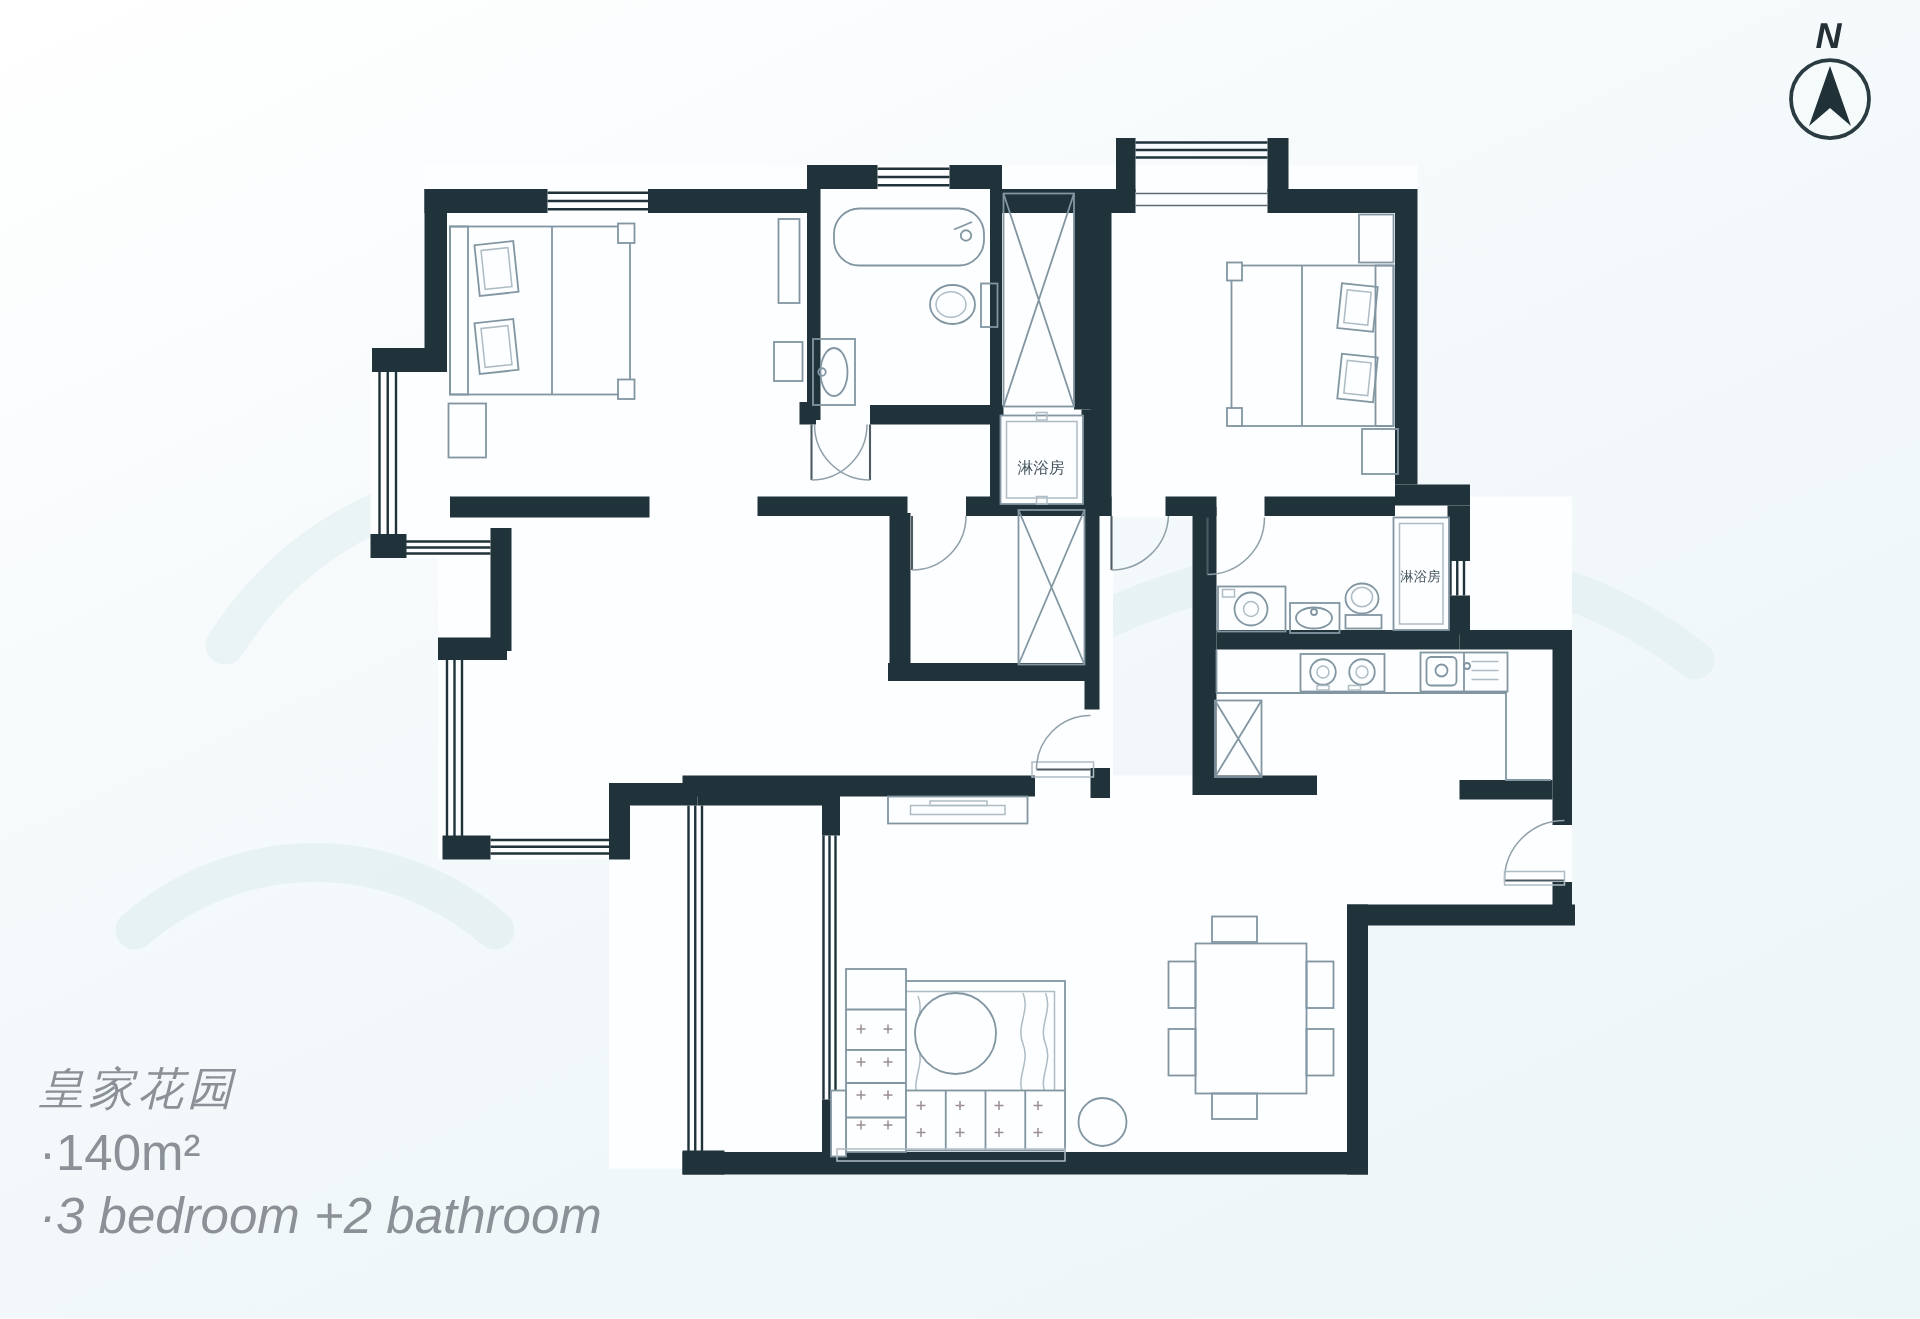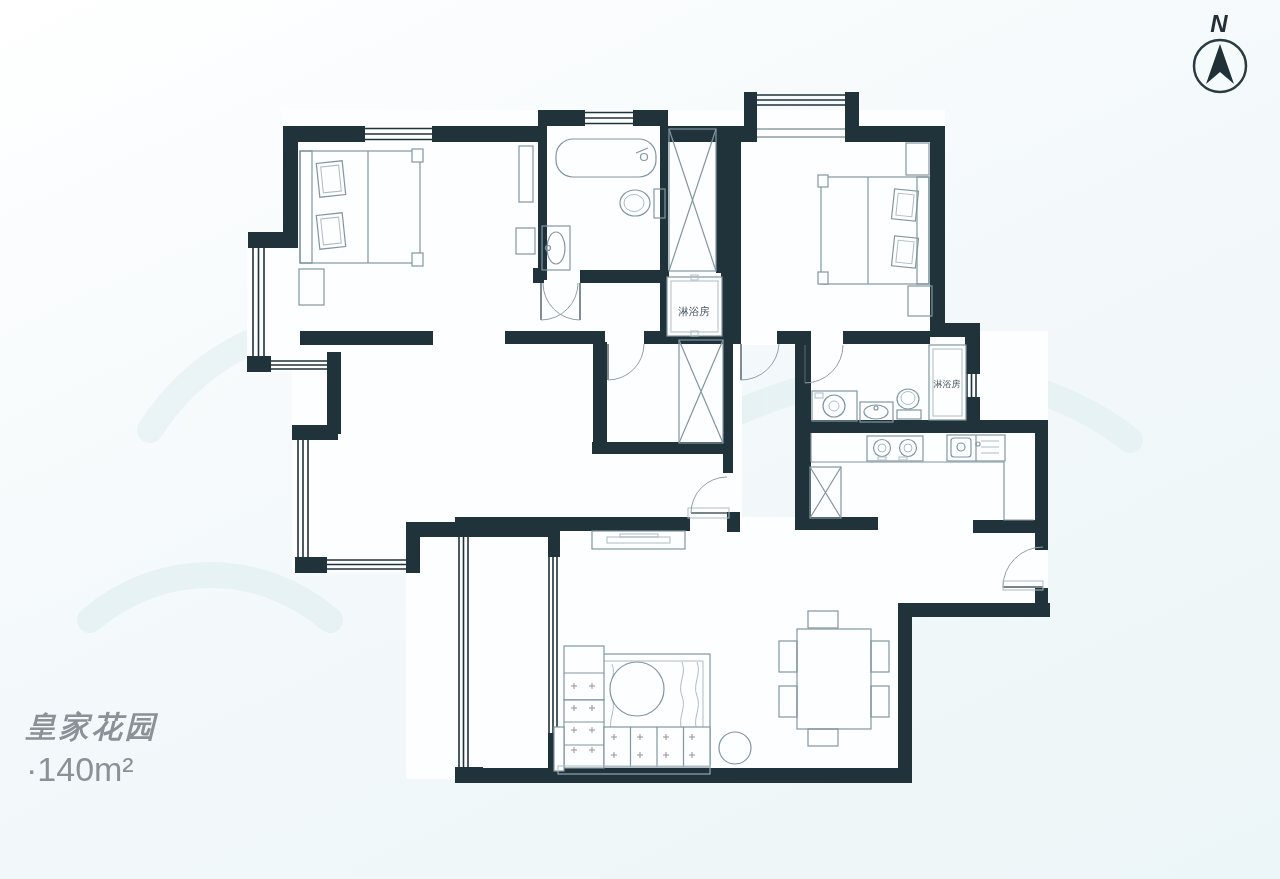--- a/index.html
+++ b/index.html
@@ -23,21 +23,21 @@
   .door{stroke:#4d5b63;stroke-width:1.4;fill:none;}
   .arc{stroke:#90a0a9;stroke-width:1;fill:none;}
   .plus{stroke:#9b8f93;stroke-width:1;fill:none;}
   .lbl{fill:var(--label);font-family:"DejaVu Sans",sans-serif;}
   .compass-circle{fill:#f5fbfa;stroke:#2a3b42;stroke-width:2.5;}
   .compass-arrow{fill:#203238;}
   .compass-n{fill:#242f36;font:italic bold 24px "Liberation Sans",sans-serif;}
   .title-block{
     position:absolute;left:26px;top:710px;color:var(--text-gray);line-height:1.12;
   }
-  .title-name{font-size:30px;font-style:italic;font-weight:bold;letter-spacing:3px;}
+  .title-name{font-size:30px;font-style:italic;font-weight:normal;letter-spacing:3px;}
   .title-area{font-size:34px;margin-top:6px;}
   .title-rooms{font-size:34px;font-style:italic;margin-top:4px;}
   .watermark{position:absolute;left:0;top:0;pointer-events:none;}
 </style>
 </head>
 <body>
 
 <div class="stage">
 
   <svg class="watermark" width="1280" height="879" viewBox="0 0 1280 879">
@@ -334,15 +334,16 @@
     <g>
       <text class="compass-n" x="1219" y="32" text-anchor="middle">N</text>
       <circle class="compass-circle" cx="1220" cy="66" r="26"></circle>
       <polygon class="compass-arrow" points="1220,44 1206,84 1220,72 1234,84"></polygon>
     </g>
   </svg>
 
   <div class="title-block">
     <div class="title-name">皇家花园</div>
     <div class="title-area">·140m²</div>
+    <div class="title-rooms">·3 bedroom +2 bathroom</div>
   </div>
 
 </div>
 
 </body></html>

